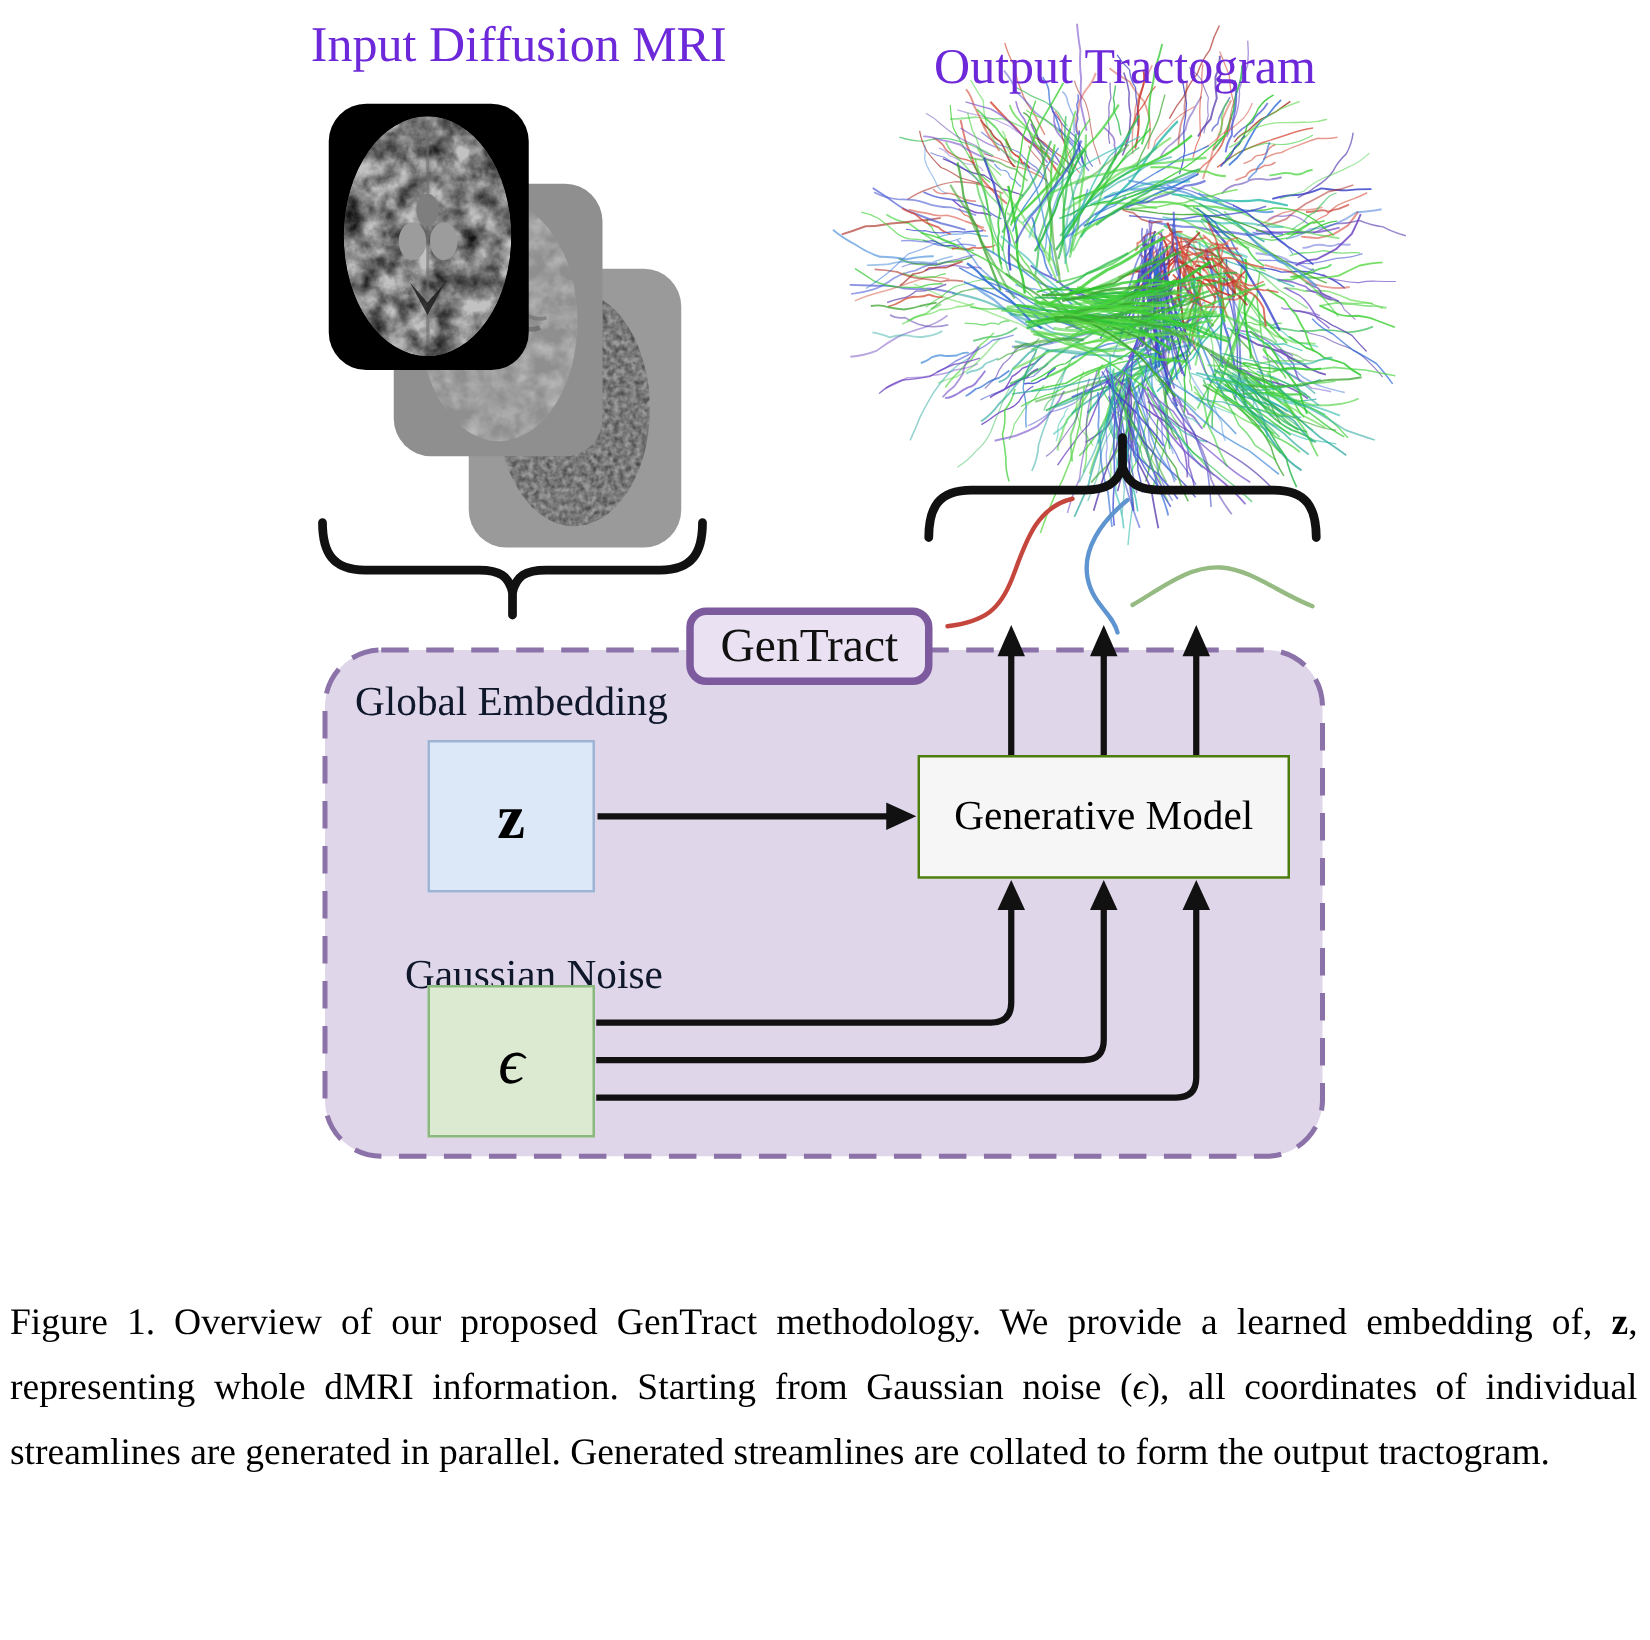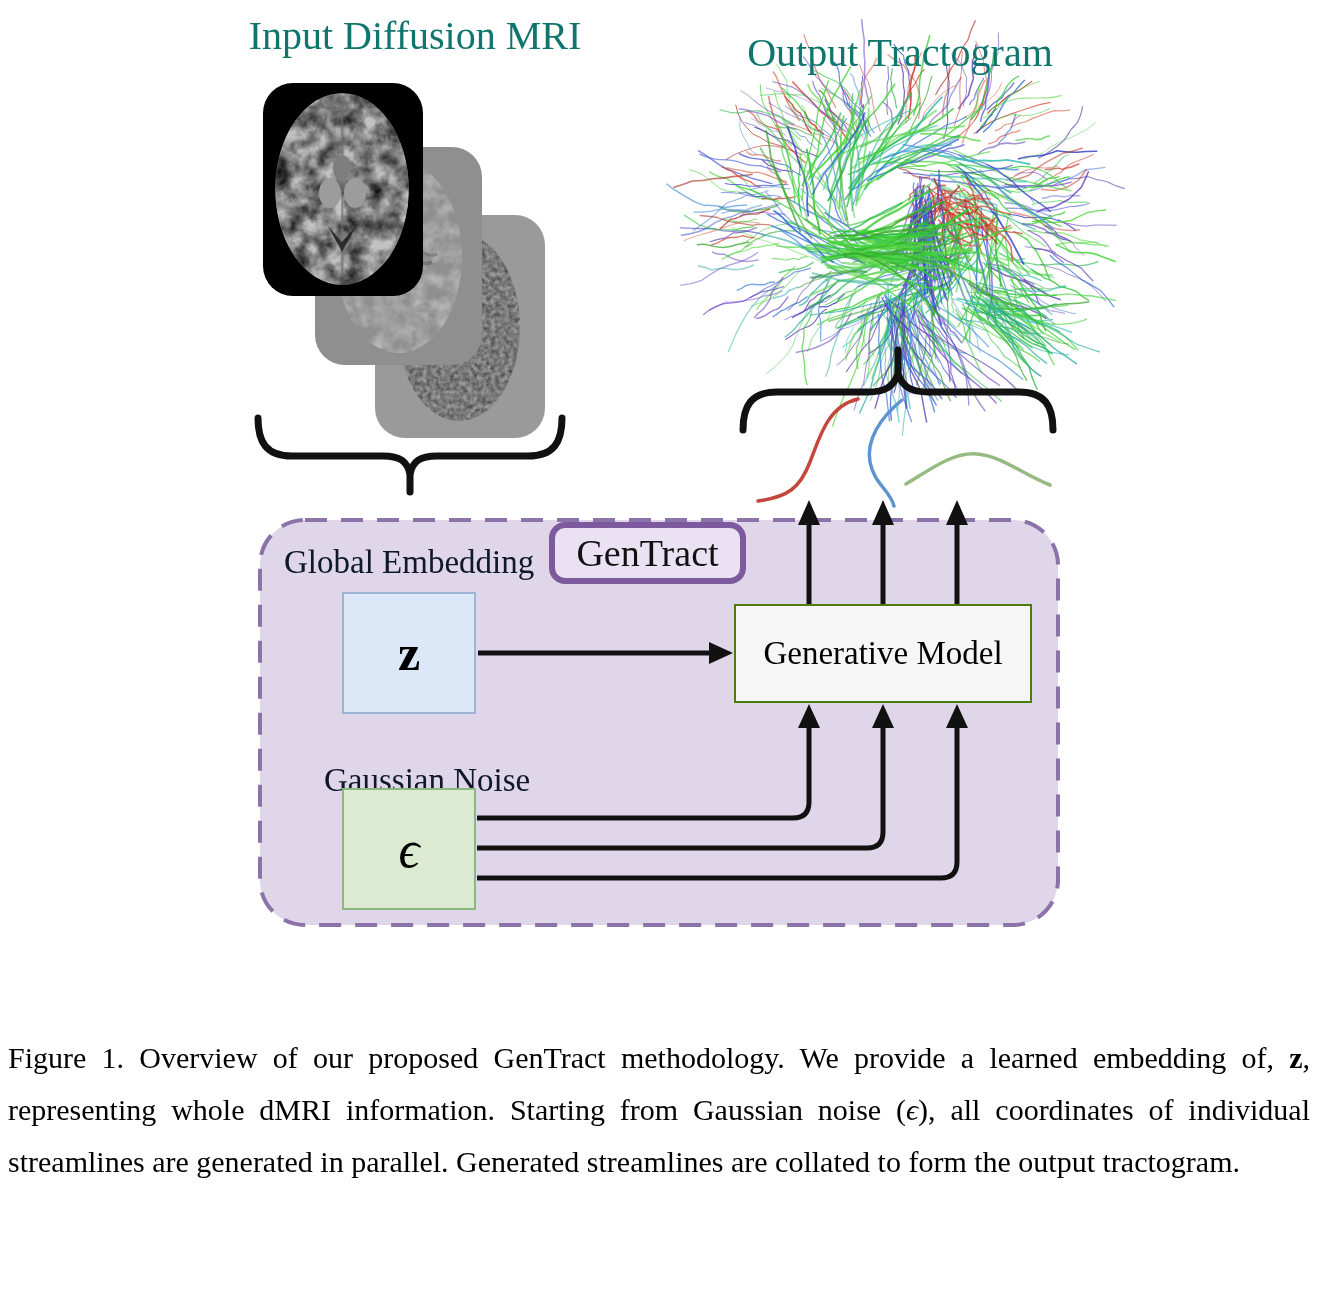--- a/index.html
+++ b/index.html
@@ -1,23 +1,23 @@
 <!DOCTYPE html>
 <html><head>
 <meta charset="utf-8">
 <style>
   html,body{margin:0;padding:0;background:#ffffff;}
   body{width:1320px;font-family:"Liberation Serif","DejaVu Serif",serif;color:#000;}
   .fig{position:relative;width:1320px;height:1008px;background:#fff;}
   .art{position:absolute;left:0;top:0;}
-  .fig-label{position:absolute;font-size:40px;color:#0f766e;text-align:center;white-space:nowrap;}
+  .fig-label{position:absolute;font-size:40px;color:#6d28d9;text-align:center;white-space:nowrap;}
   .inbox-label{position:absolute;font-size:33px;color:#0f172a;white-space:nowrap;}
   .badge{position:absolute;left:549px;top:486px;width:197px;height:62px;box-sizing:border-box;
          border:6px solid #7d5a9e;border-radius:16px;background:#eae1f3;z-index:3;
-         display:flex;align-items:center;justify-content:center;font-size:38px;color:#111;margin-top:36px;}
+         display:flex;align-items:center;justify-content:center;font-size:38px;color:#111;}
   .node{position:absolute;box-sizing:border-box;display:flex;align-items:center;justify-content:center;z-index:2;}
   .z-node{left:342px;top:592px;width:134px;height:122px;background:#dce8f8;border:2px solid #9db4d4;
           font-size:50px;font-weight:bold;}
   .eps-node{left:342px;top:788px;width:134px;height:122px;background:#dcead2;border:2px solid #8ab87e;
           font-size:52px;font-style:italic;}
   .model-node{left:734px;top:604px;width:298px;height:99px;background:#f6f6f6;border:2px solid #4d7c0f;
           font-size:33px;}
   .caption{padding:24px 10px 0 8px;font-size:30px;line-height:52px;text-align:justify;}
   .caption b{font-weight:bold;}
   .caption i{font-style:italic;}

